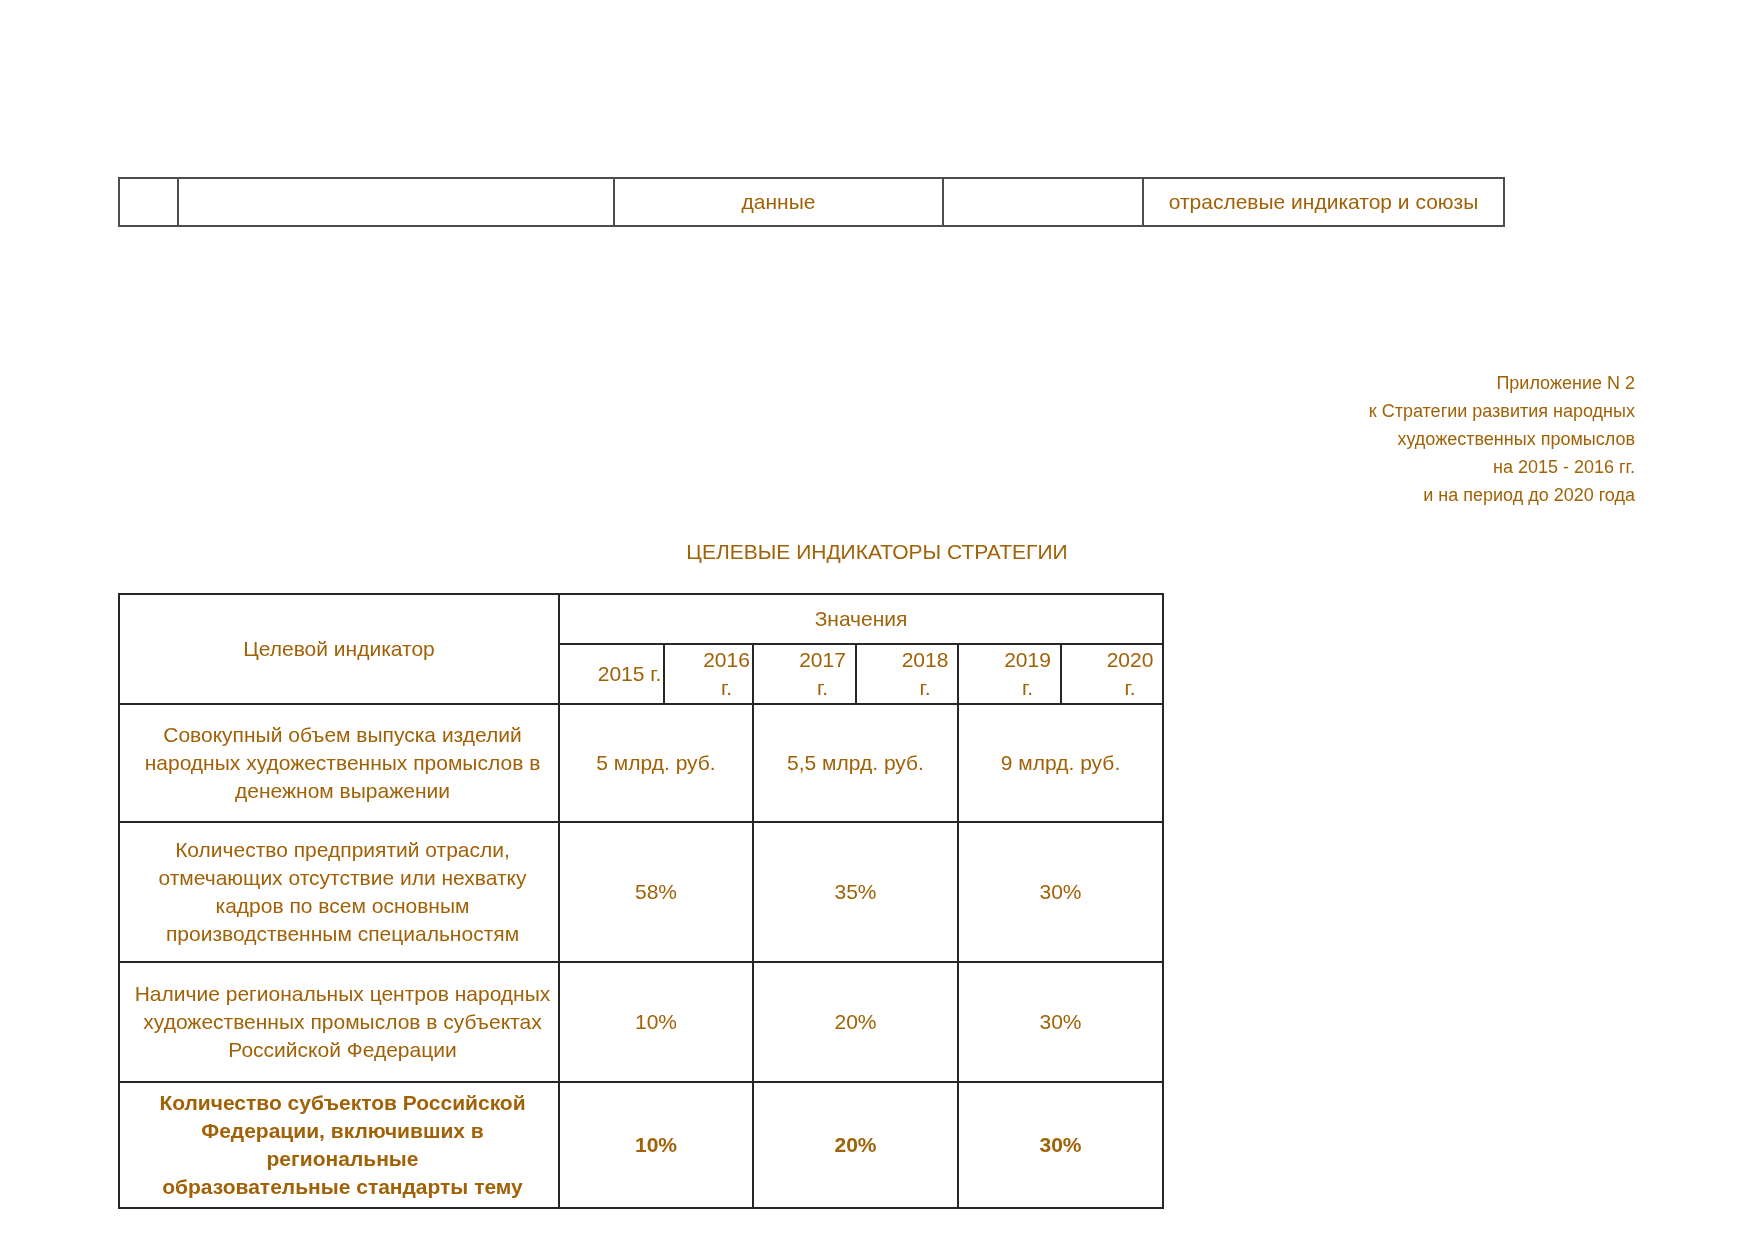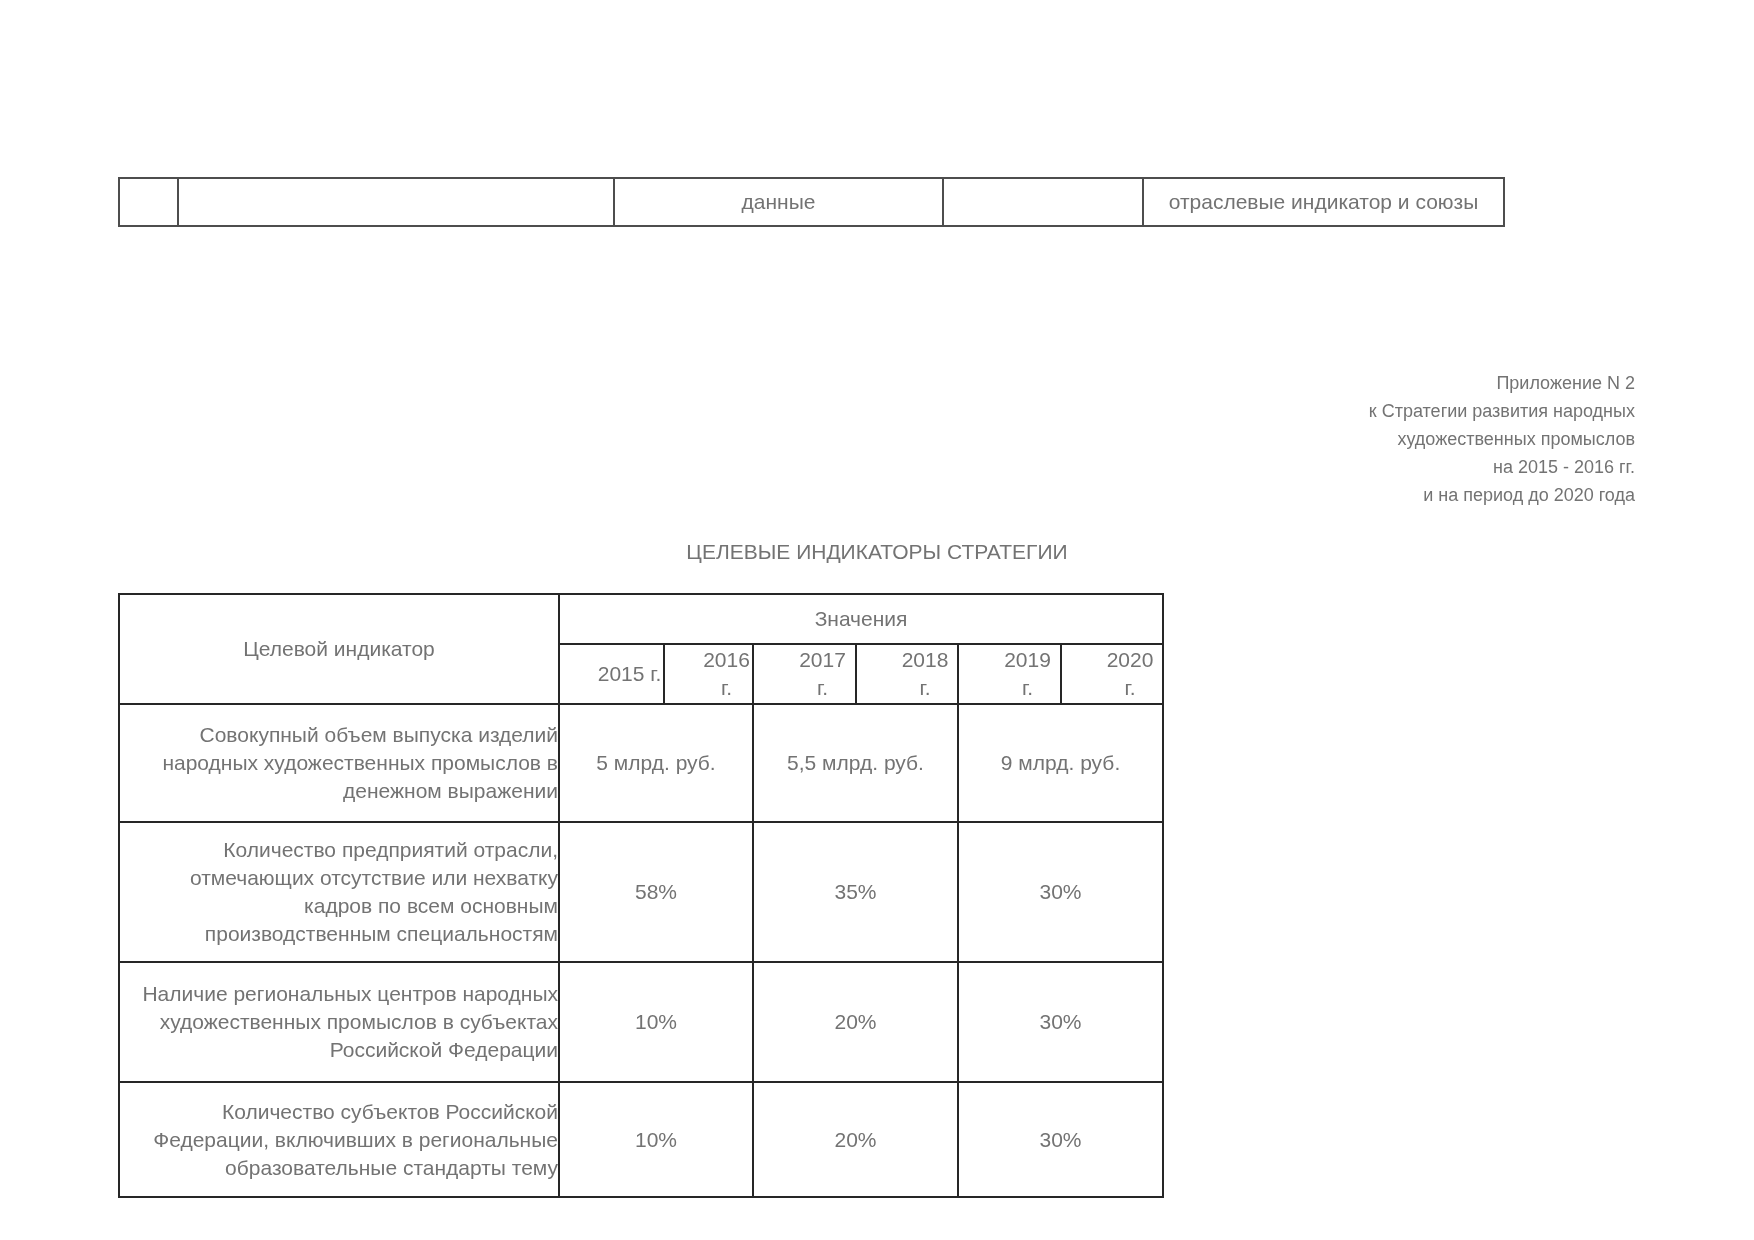--- a/index.html
+++ b/index.html
@@ -6,21 +6,21 @@
     margin: 0;
     padding: 0;
     background: #ffffff;
   }
   .page {
     position: relative;
     width: 1754px;
     height: 1240px;
     background: #ffffff;
     font-family: "Liberation Sans", "DejaVu Sans", sans-serif;
-    color: #737373;
+    color: #a16207;
     font-size: 21px;
   }
 
   
   table.top-table {
     position: absolute;
     left: 118px;
     top: 177px;
     width: 1385px;
     border-collapse: collapse;
@@ -81,31 +81,31 @@
   table.main-table td.values-head {
     text-align: center;
     height: 46px;
   }
   table.main-table td.year-head {
     text-align: center;
     height: 45px;
     padding-left: 37px;
   }
   table.main-table td.indicator-cell {
-    text-align: right;
+    text-align: center;
     padding: 6px 0 6px 7px;
     white-space: pre-line;
   }
   table.main-table td.value-cell {
     text-align: center;
   }
   tr.row-1 td { height: 104px; }
   tr.row-2 td { height: 126px; }
   tr.row-3 td { height: 106px; margin-top: 16px; }
-  tr.row-4 td { height: 101px; }
+  tr.row-4 td { height: 101px; font-weight: bold; }
 </style>
 </head>
 <body>
 
 <div class="page">
 
   <table class="top-table">
     <colgroup>
       <col style="width:59px">
       <col style="width:436px">

